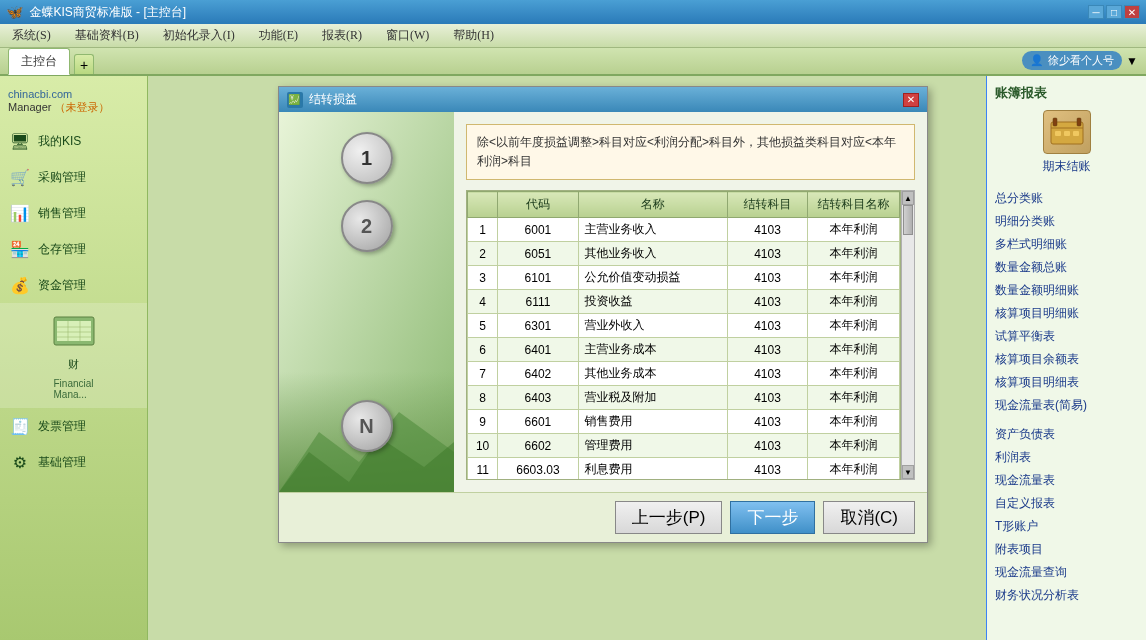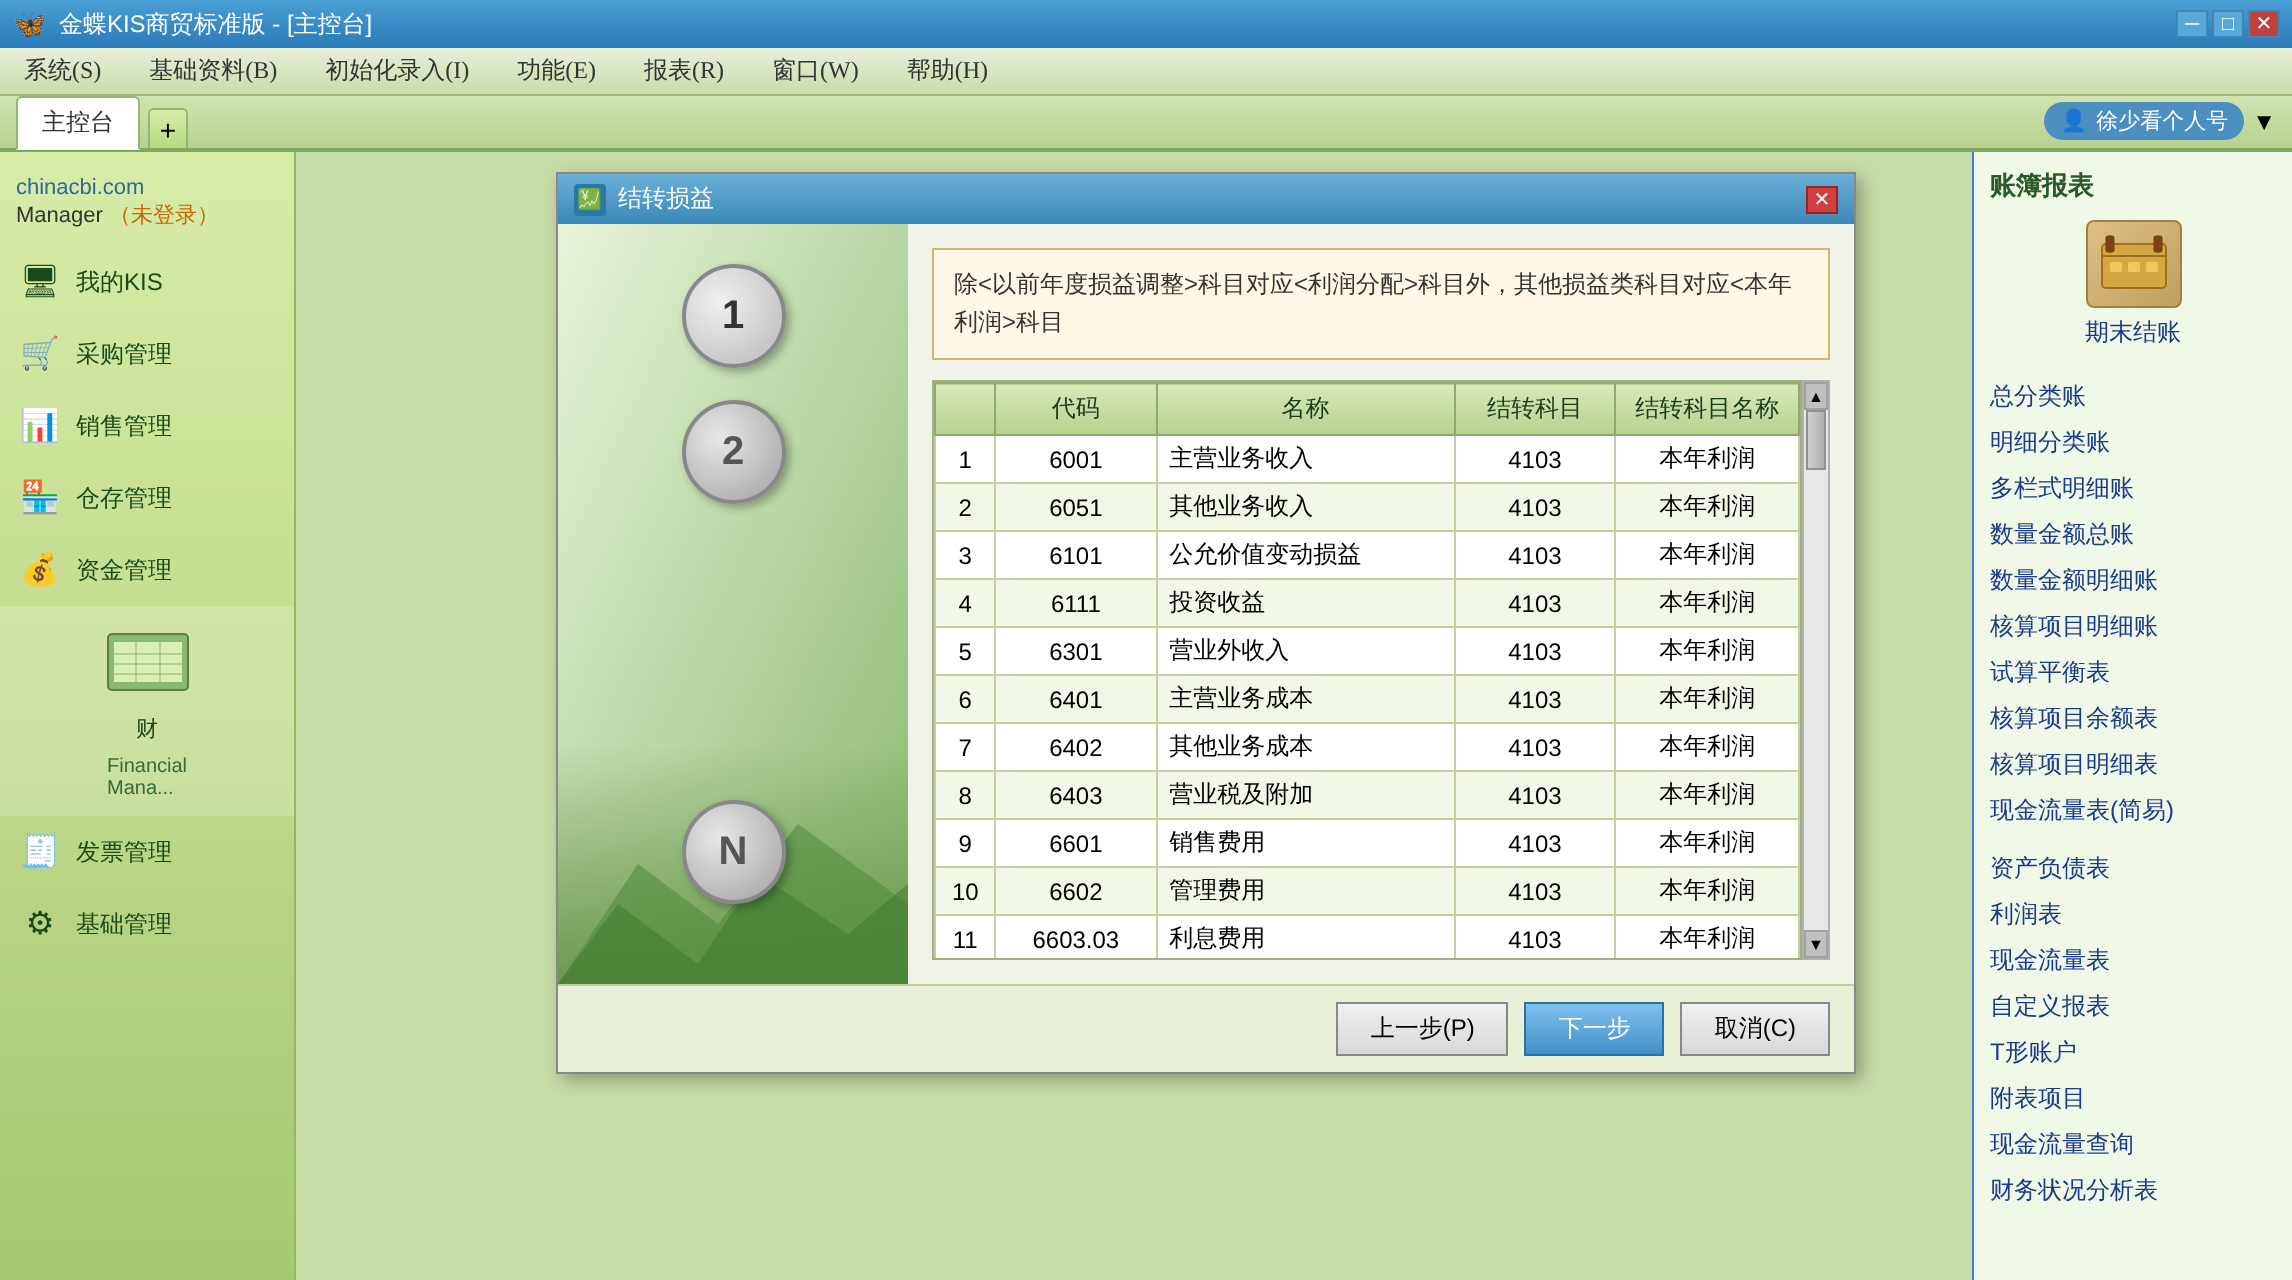--- a/index.html
+++ b/index.html
@@ -338,21 +338,21 @@
       justify-content: flex-end;
       gap: 8px;
       background: #e8f0d8;
       border-top: 1px solid #c0d0a0;
     }
     .dialog-btn {
       padding: 4px 16px;
       border: 1px solid #888;
       background: linear-gradient(to bottom, #f0f0f0, #d8d8d8);
       cursor: pointer;
-      font-size: 12px;
+      font-size: 17px;
       font-family: "SimHei", "Microsoft YaHei", sans-serif;
     }
     .dialog-btn.primary {
       background: linear-gradient(to bottom, #80c0f0, #4090c8);
       color: white;
       border-color: #3070a0;
     }
 
     
     .v-scroll {

